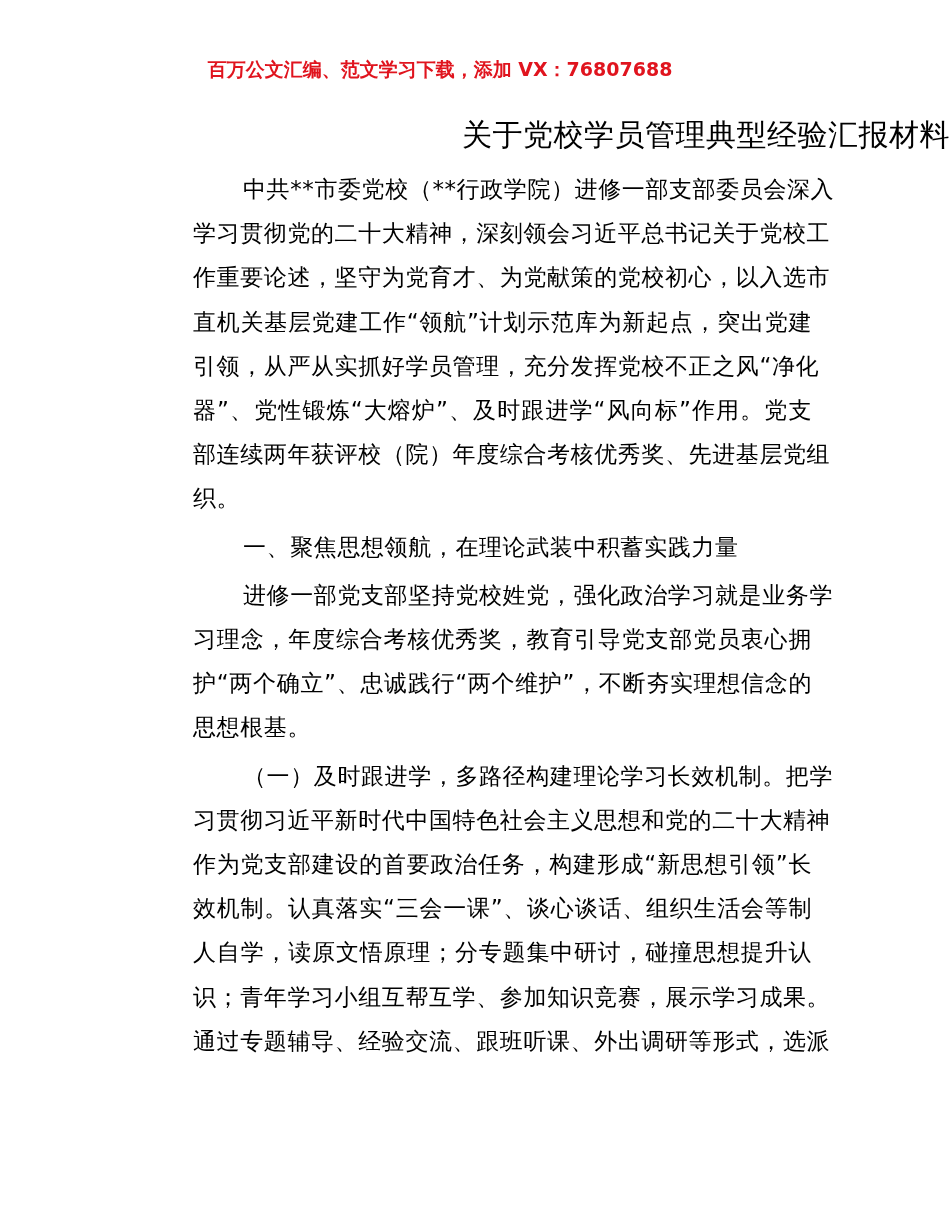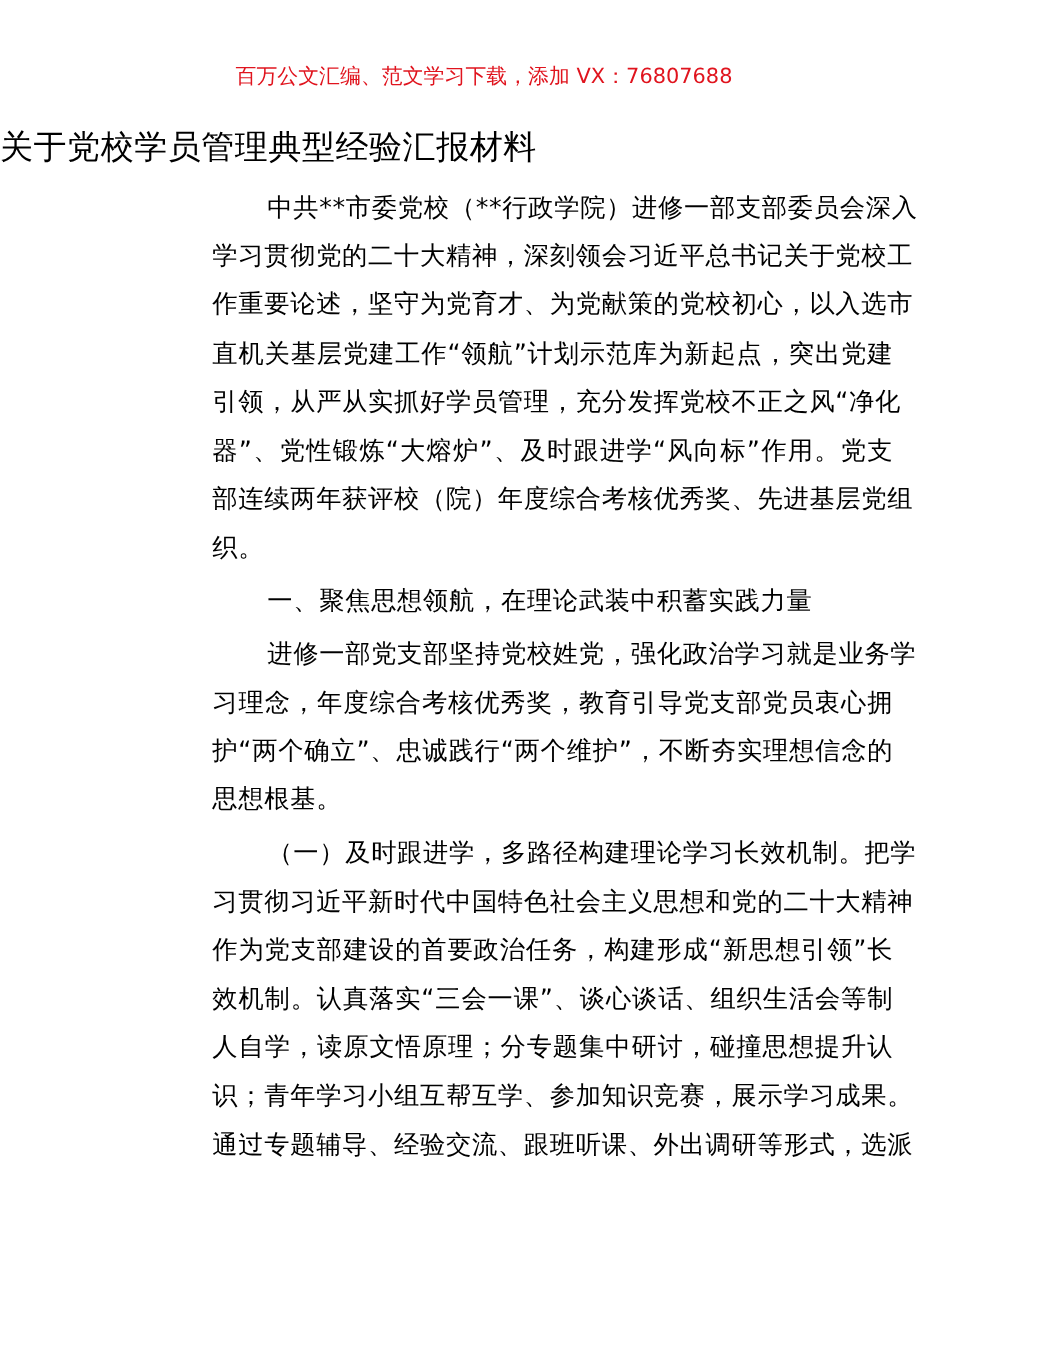--- a/index.html
+++ b/index.html
@@ -1,20 +1,20 @@
 <!DOCTYPE html>
 <html><head>
 <meta charset="utf-8">
 <style>
   html, body { margin: 0; padding: 0; background: #ffffff; }
   body { width: 950px; height: 1230px; position: relative; overflow: hidden;
          font-family: "DejaVu Sans", "Liberation Sans", sans-serif; color: #000; }
   .header-watermark { position: absolute; top: 56px; left: 0; width: 880px; text-align: center;
-         font-size: 19px; line-height: 26px; color: #e0141e; letter-spacing: 0px; }
-  .doc-title { position: absolute; top: 113px; left: 0; width: 950px; text-align: left;
+         font-size: 19px; line-height: 26px; color: #e0141e; letter-spacing: 0px; font-weight: bold; }
+  .doc-title { position: absolute; top: 113px; left: 0; width: 950px; text-align: right;
          font-size: 30px; line-height: 44px; color: #000; letter-spacing: 0.5px; }
   .body { position: absolute; top: 167px; left: 140px; width: 672px; }
   .para { margin: 0; font-size: 23px; line-height: 44.2px; text-align: justify;
           text-indent: 53px; letter-spacing: 0.6px; }
   .para.gap { margin-top: 4px; }
   .line { display: block; white-space: nowrap; text-align-last: justify; text-align: justify; }
   .line.last { text-align-last: left; }
   .first { padding-left: 50px; }
 </style>
 </head>

